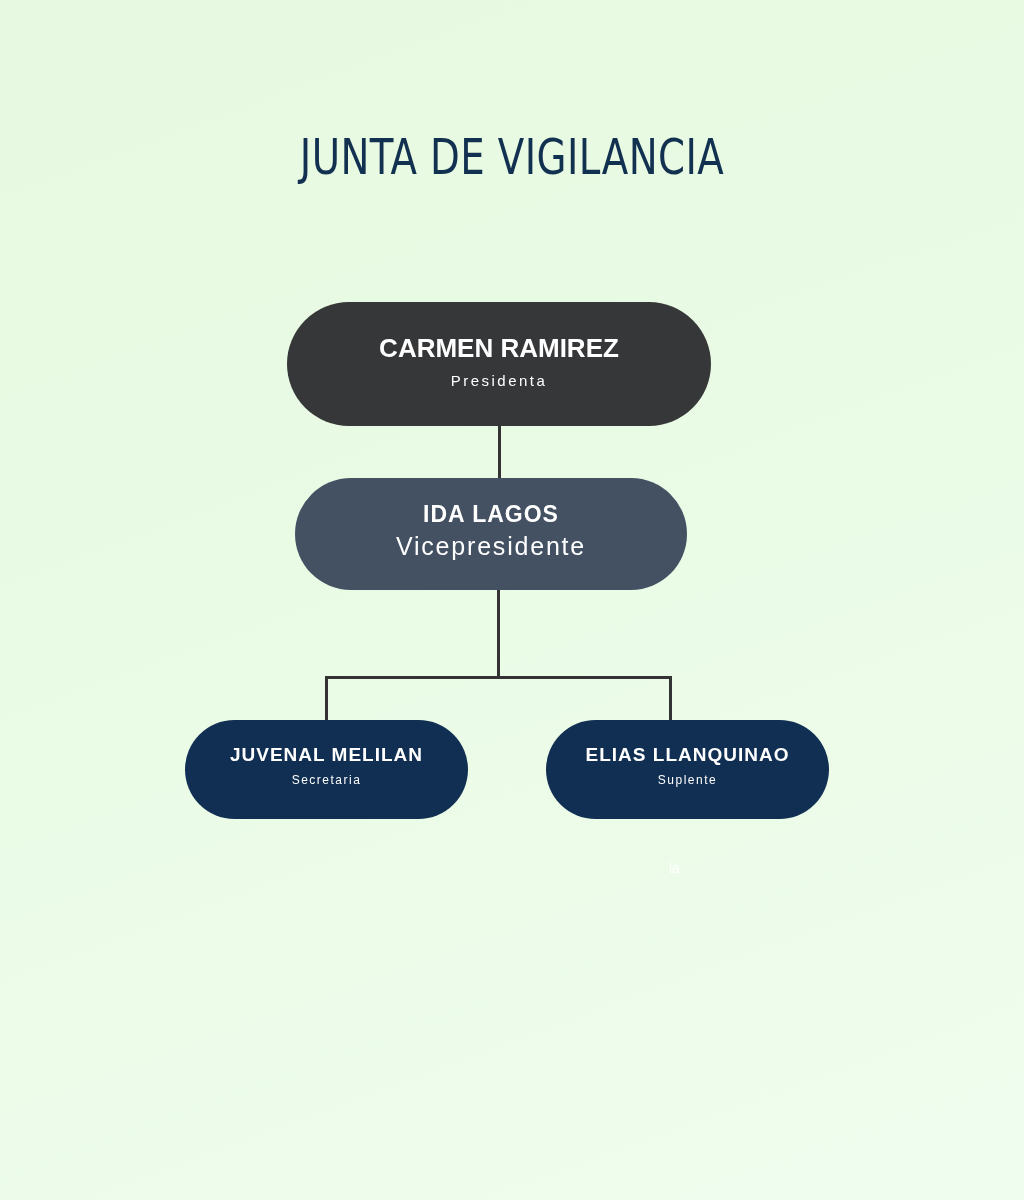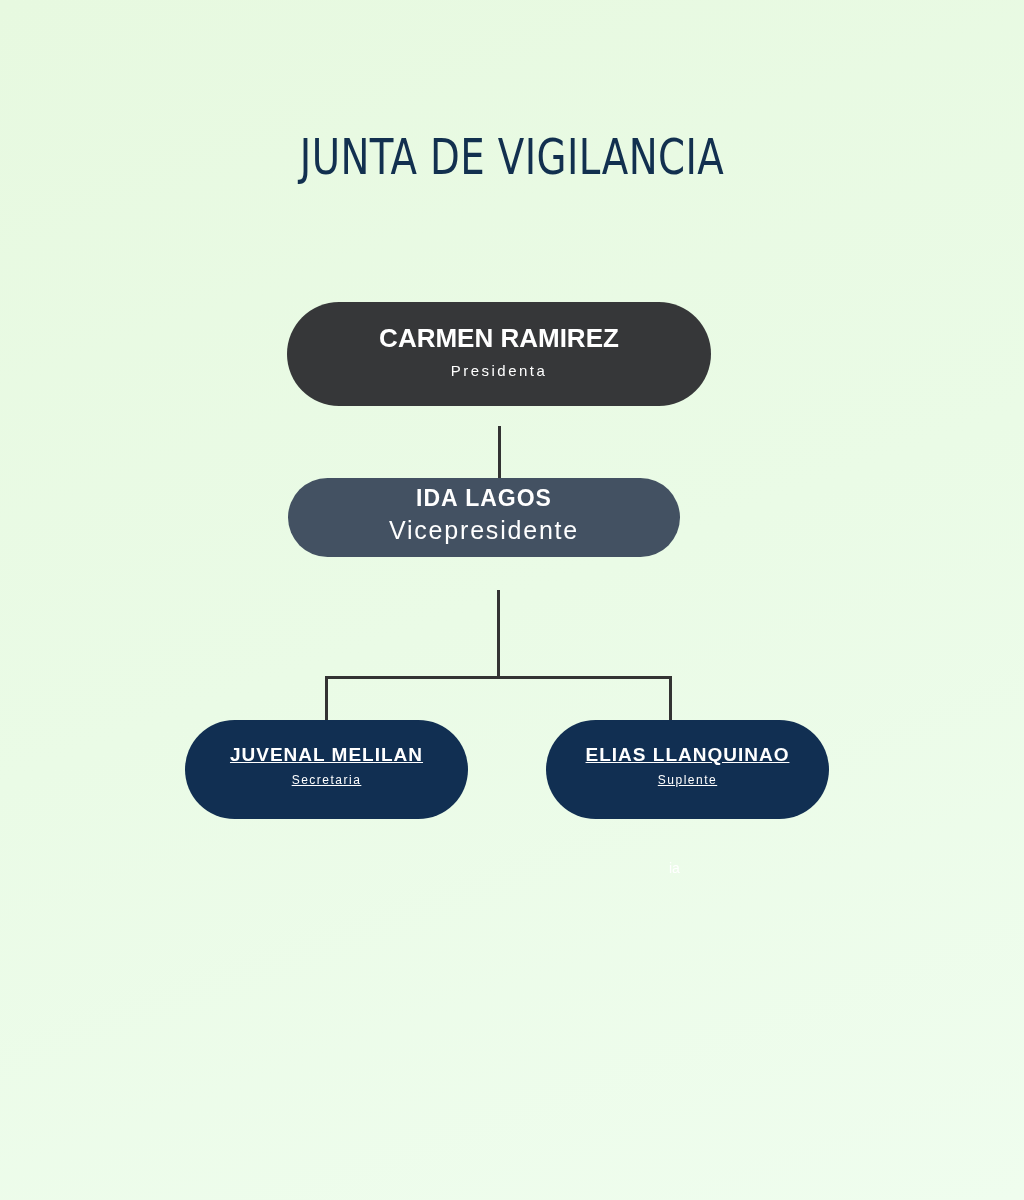--- a/index.html
+++ b/index.html
@@ -12,27 +12,27 @@
     position: absolute; left: 0; width: 1024px; top: 128px; text-align: center;
     font-family: "DejaVu Sans", sans-serif; font-stretch: condensed;
     font-size: 50px; color: #12304f; letter-spacing: 0.5px;
     transform: scaleX(0.86); transform-origin: center;
   }
   .node {
     position: absolute; display: flex; flex-direction: column; align-items: center; justify-content: center;
     color: #fff; text-align: center;
   }
   .node .name { font-weight: bold; }
-  .n1 { left: 287px; top: 302px; width: 424px; height: 104px; border-radius: 62px; background: #363739; }
+  .n1 { left: 287px; top: 302px; width: 424px; height: 124px; border-radius: 62px; background: #363739; }
   .n1 .name { font-size: 26px; margin-top: -6px; }
   .n1 .role { font-size: 15px; letter-spacing: 2.5px; margin-top: 8px; }
-  .n2 { left: 288px; top: 478px; width: 392px; height: 79px; border-radius: 56px; background: #435162; }
+  .n2 { left: 295px; top: 478px; width: 392px; height: 112px; border-radius: 56px; background: #435162; }
   .n2 .name { font-size: 23px; letter-spacing: 1px; margin-top: -6px; }
   .n2 .role { font-size: 25px; letter-spacing: 1.8px; margin-top: 4px; }
-  .n3, .n4 { top: 720px; width: 283px; height: 99px; border-radius: 50px; background: #112f52; text-decoration: underline; }
+  .n3, .n4 { top: 720px; width: 283px; height: 99px; border-radius: 50px; background: #112f52; }
   .n3 { left: 185px; }
   .n4 { left: 546px; }
   .n3 .name, .n4 .name { font-size: 19px; letter-spacing: 1px; margin-top: -8px; }
   .n3 .role, .n4 .role { font-size: 12px; letter-spacing: 1.5px; margin-top: 7px; }
   .line { position: absolute; background: #333; }
   .stray { position: absolute; left: 669px; top: 860px; color: #ffffff; font-size: 14px; }
 </style>
 </head>
 <body>
 

